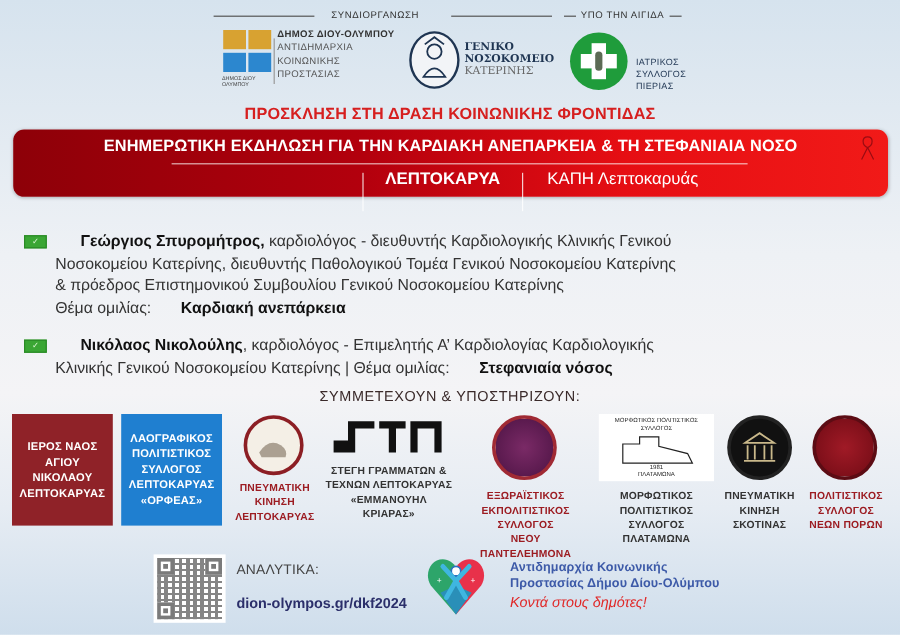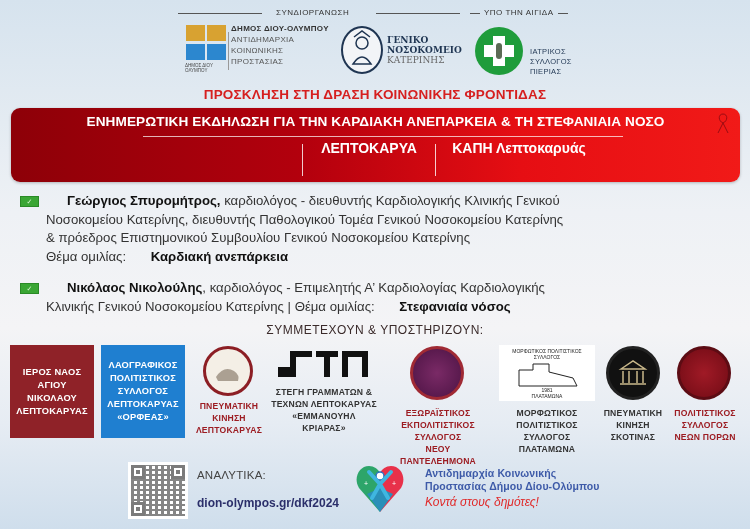--- a/index.html
+++ b/index.html
@@ -19,21 +19,21 @@
   
   .logo-dimos-icons { left: 185px; top: 24px; width: 42px; height: 50px; }
   .tile { position: absolute; width: 19px; height: 16px; }
   .logo-text { font-size: 8px; line-height: 11px; color: #555; letter-spacing: 0.3px; }
   .logo-text b { color: #333; font-weight: bold; }
   .seal { border-radius: 50%; }
 
   .invite-title { left: 0; width: 750px; top: 87px; text-align: center; color: #d61f1f; font-weight: bold; font-size: 13.5px; letter-spacing: 0.2px; }
 
   .banner {
-    left: 11px; top: 108px; width: 729px; height: 74px; border-radius: 9px;
+    left: 11px; top: 108px; width: 729px; height: 56px; border-radius: 9px;
     background: linear-gradient(90deg, #8d0008 0%, #b3000d 40%, #e60e13 70%, #f11a18 100%);
     box-shadow: 0 1px 3px rgba(0,0,0,0.25);
     color: #fff;
   }
   .banner-title { position: absolute; left: 0; width: 729px; top: 6px; text-align: center; font-weight: bold; font-size: 13.6px; letter-spacing: 0.1px; }
   .banner-rule { position: absolute; left: 132px; width: 480px; top: 28px; height: 1px; background: rgba(255,255,255,0.7); }
   .banner-col { position: absolute; top: 32px; text-align: center; font-size: 14px; line-height: 17px; }
   .banner-sep { position: absolute; top: 36px; width: 1px; height: 32px; background: rgba(255,255,255,0.8); }
 
   .speaker { left: 20px; font-size: 13.2px; line-height: 18.5px; color: #333; }
@@ -120,21 +120,21 @@
       <path d="M7 2 C2 2 2 9 7 11 L2 21 M7 11 L12 21 M7 2 C12 2 12 9 7 11" fill="none" stroke="#9a0c12" stroke-width="1"></path>
     </svg>
   <div class="banner-rule"></div>
 
   <div class="banner-sep" style="left:291px;"></div>
   <div class="banner-col" style="left:296px;width:124px;font-weight:bold;">
     <div>ΛΕΠΤΟΚΑΡΥΑ</div>
   </div>
   <div class="banner-sep" style="left:424px;"></div>
   <div class="banner-col" style="left:428px;width:160px;">
-    <div style="font-weight:bold;">ΚΑΠΗ Λεπτοκαρυάς</div>
+    <div style="font-weight:normal;">ΚΑΠΗ Λεπτοκαρυάς</div>
   </div>
 </div>
 
 <div class="abs speaker" style="top:192px;width:720px;">
   <span class="check">✓</span>
   <span class="text">
     <b>Γεώργιος Σπυρομήτρος,</b><span> καρδιολόγος - διευθυντής Καρδιολογικής Κλινικής Γενικού</span><br>
     <span>Νοσοκομείου Κατερίνης, διευθυντής Παθολογικού Τομέα Γενικού Νοσοκομείου Κατερίνης</span><br>
     <span>&amp; πρόεδρος Επιστημονικού Συμβουλίου Γενικού Νοσοκομείου Κατερίνης</span><br>
     <span>Θέμα ομιλίας: </span><b>Καρδιακή ανεπάρκεια</b>

